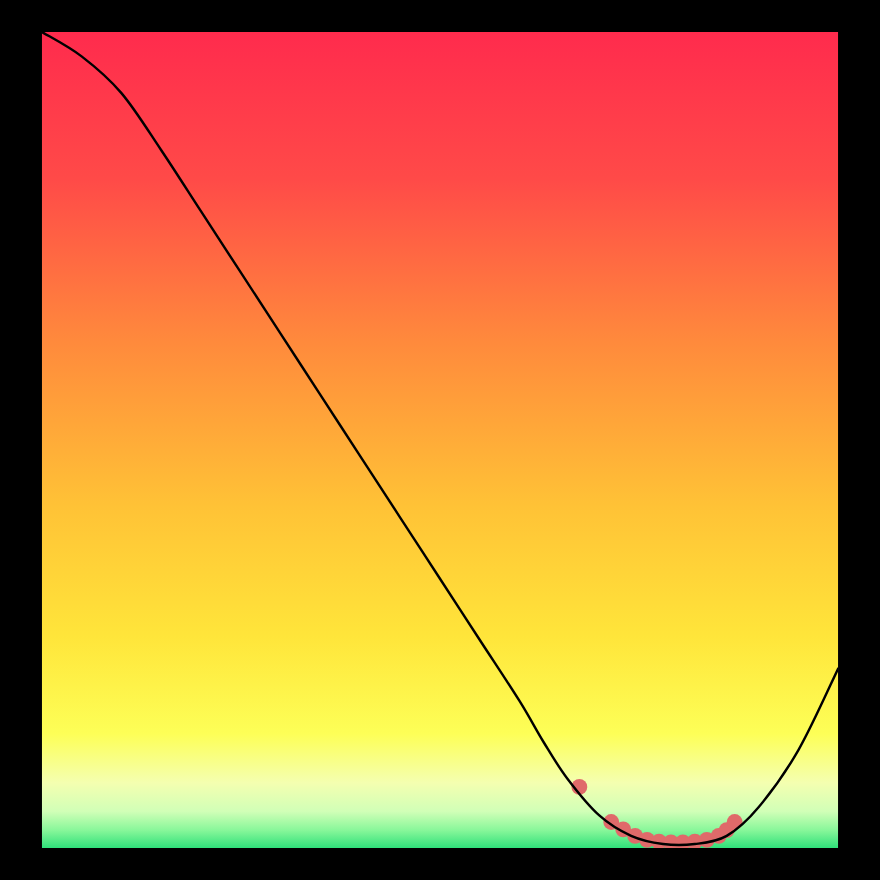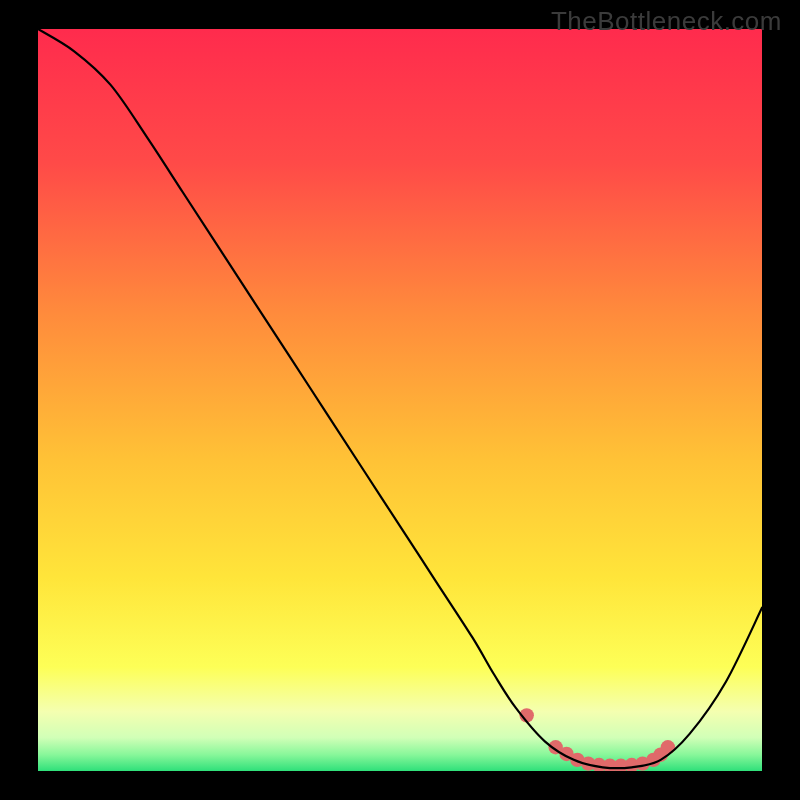--- a/index.html
+++ b/index.html
@@ -7,21 +7,20 @@
   .frame { position: relative; width: 800px; height: 800px; background: #000; }
   .watermark { position: absolute; top: 6px; right: 18px; color: #3b3b3b; font-size: 26px; font-weight: 400; letter-spacing: 0.5px; z-index: 10; }
   .plot-area { position: absolute; left: 38px; top: 29px; width: 724px; height: 742px; }
   .gradient { position: absolute; left: 0; top: 0; width: 100%; height: 100%; }
   svg.curve { position: absolute; left: 0; top: 0; width: 100%; height: 100%; }
 </style>
 </head>
 <body>
 
 <div class="frame">
-  <div class="watermark">TheBottleneck.com</div>
   <div class="plot-area">
     <svg class="gradient" viewBox="0 0 724 742" preserveAspectRatio="none">
       <defs>
         <linearGradient id="bg" x1="0" y1="0" x2="0" y2="1">
             <stop offset="0%" stop-color="#ff2b4d"></stop>
             <stop offset="18%" stop-color="#ff4a48"></stop>
             <stop offset="38%" stop-color="#ff8a3c"></stop>
             <stop offset="57.99999999999999%" stop-color="#ffc236"></stop>
             <stop offset="74%" stop-color="#ffe53a"></stop>
             <stop offset="86%" stop-color="#fdff57"></stop>

